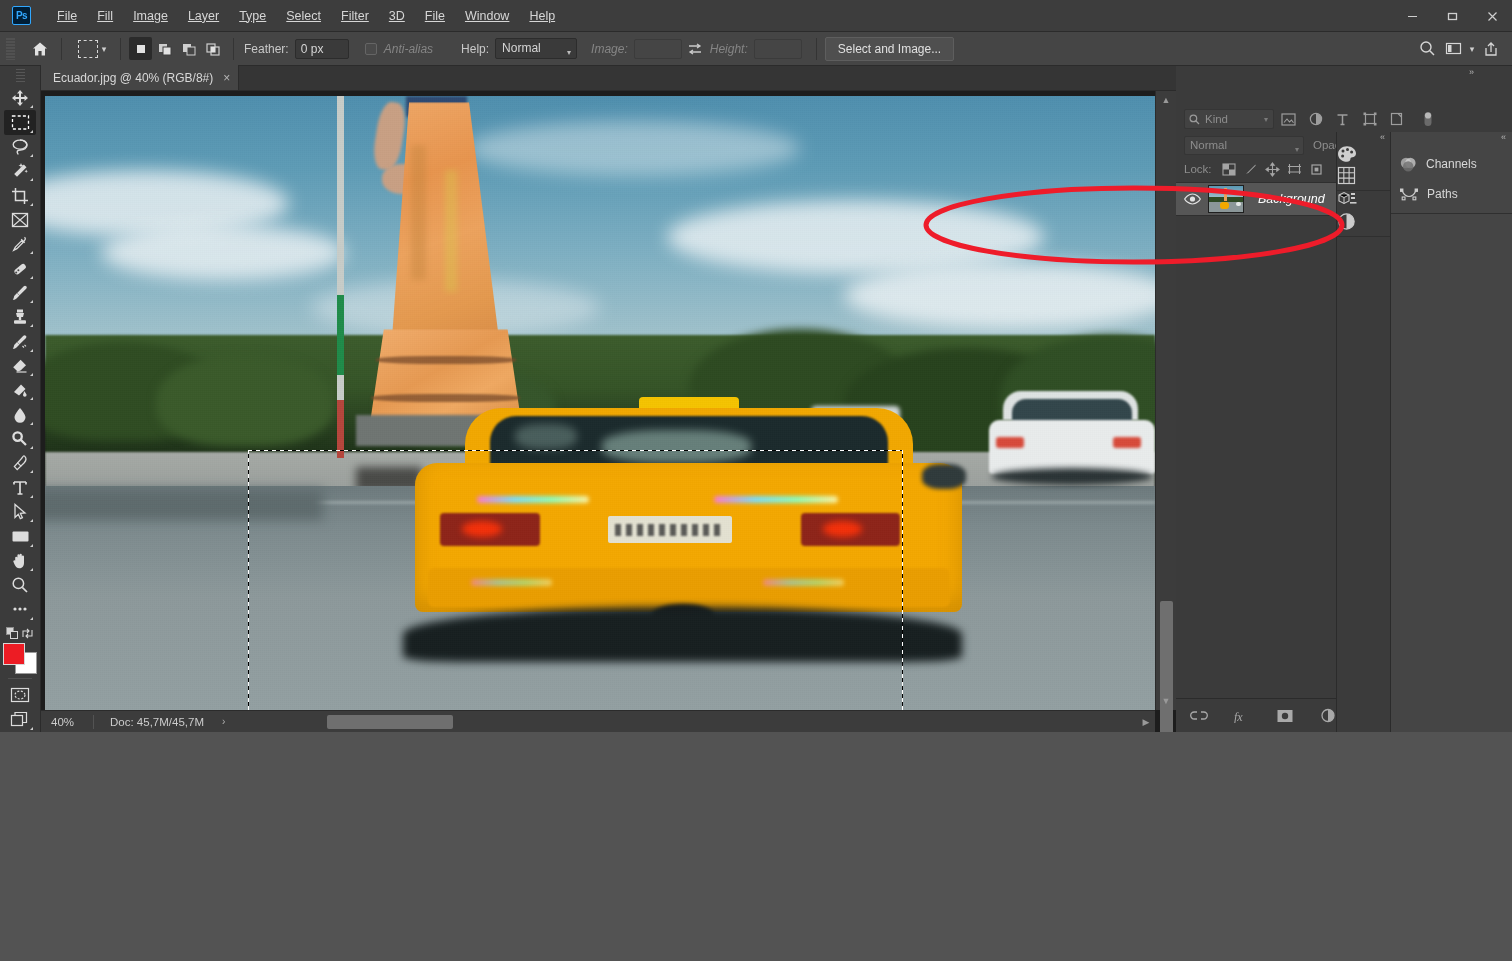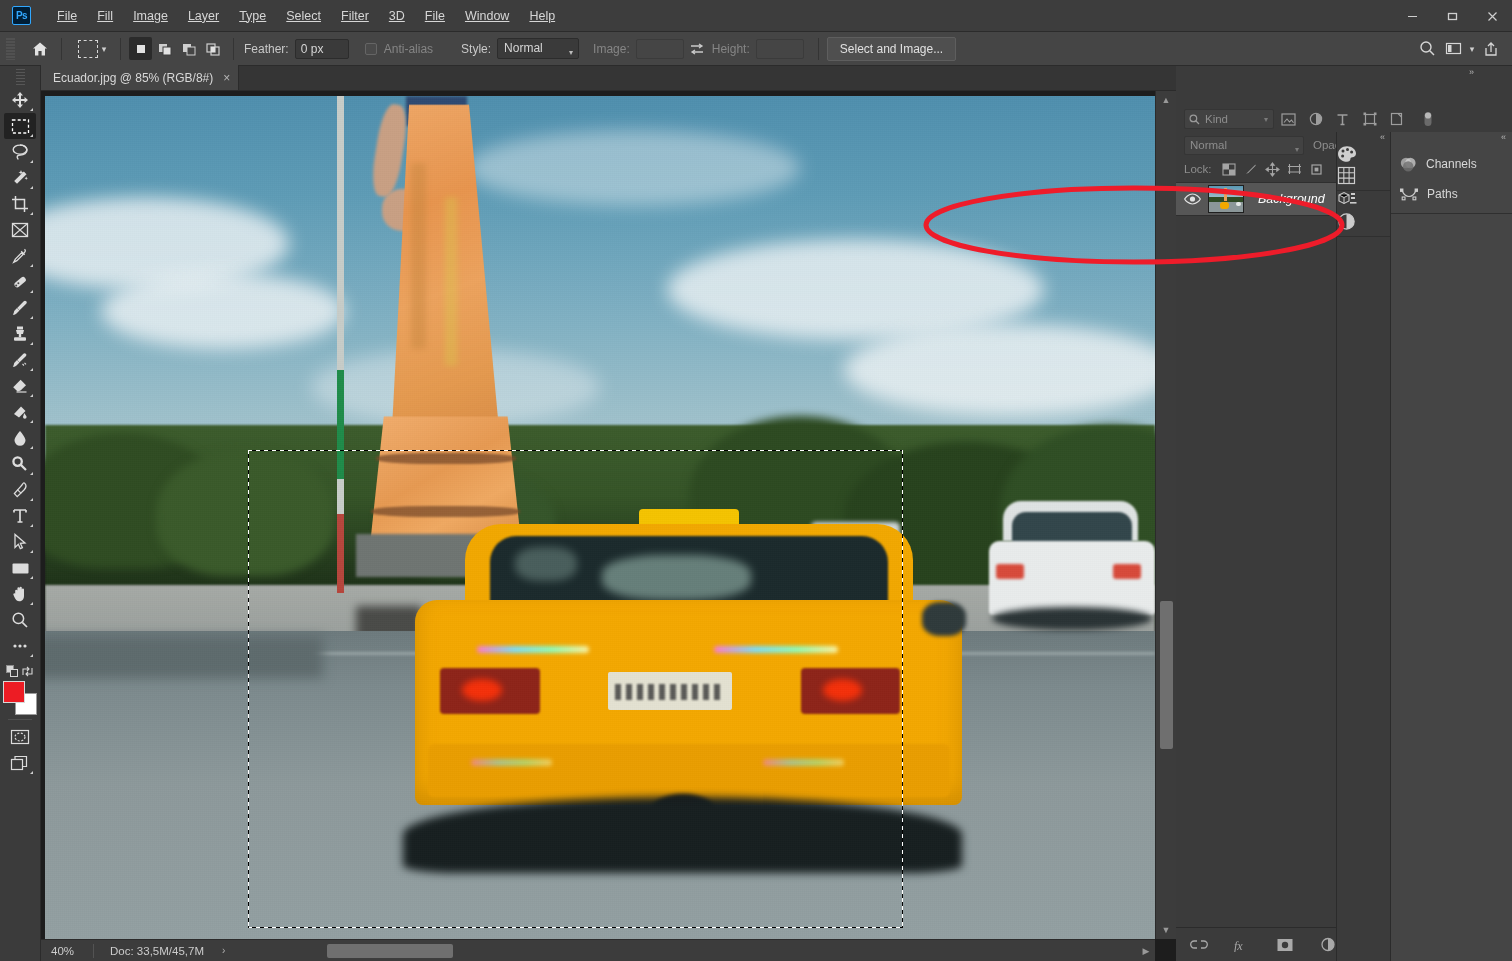--- a/index.html
+++ b/index.html
@@ -4,21 +4,21 @@
 <style>
   * { box-sizing: border-box; margin:0; padding:0; }
   html,body { width:1512px; height:961px; overflow:hidden; }
   body {
     background:#535353;
     font-family:"Liberation Sans", sans-serif;
     font-size:12px;
     color:#c8c8c8;
     -webkit-font-smoothing:antialiased;
   }
-  .app { position:relative; width:1512px; height:961px; background:#1d4ed8; }
+  .app { position:relative; width:1512px; height:732px; background:#1d4ed8; }
 
   
   .menubar {
     position:absolute; left:0; top:0; width:1512px; height:32px;
     background:#3d3d3d; display:flex; align-items:center;
     border-bottom:1px solid #2b2b2b;
   }
   .ps-logo {
     width:19px; height:19px; margin-left:12px; margin-right:16px;
     border:1px solid #31a8ff; border-radius:2px; background:#001e36;
@@ -56,21 +56,21 @@
   .marquee-box {
     width:20px; height:18px; border:1px dashed #d8d8d8;
   }
   .chev { width:12px; font-size:9px; color:#cfcfcf; text-align:center; }
   .selmode {
     width:23px; height:23px; margin-right:1px; display:flex; align-items:center;
     justify-content:center; border-radius:2px;
   }
   .selmode.active { background:#2b2b2b; }
   .ob-label { font-size:12px; color:#c9c9c9; margin:0 6px 0 2px; }
-  .ob-label.dim { color:#858585; }
+  .ob-label.dim { color:#858585;font-style:italic; }
   .ob-input {
     height:20px; background:#3a3a3a; border:1px solid #2c2c2c; color:#d5d5d5;
     font-size:12px; padding:0 5px; border-radius:2px; line-height:18px;
   }
   .ob-input.dim { color:#7c7c7c; background:#454545; border-color:#3b3b3b;}
   .ob-check { width:12px; height:12px; border:1px solid #656565; background:#4a4a4a;
     border-radius:2px; margin-right:5px; }
   .ob-select {
     height:21px; min-width:82px; background:#3a3a3a; border:1px solid #2c2c2c;
     color:#d5d5d5; font-size:12px; padding:0 16px 0 6px; border-radius:2px;
@@ -419,21 +419,21 @@
     <div class="ob-sep"></div>
 
     <div class="ob-label">Feather:</div>
     <div class="ob-input" style="width:54px;">0 px</div>
 
     <div style="display:flex;align-items:center;margin-left:16px;">
       <div class="ob-check"></div>
       <div class="ob-label dim">Anti-alias</div>
     </div>
 
-    <div class="ob-label" style="margin-left:22px;">Style:</div>
+    <div class="ob-label" style="margin-left:22px;">Help:</div>
     <div class="ob-select">
       <span>Normal</span>
       <span class="car">▾</span>
     </div>
 
     <div class="ob-label dim" style="margin-left:14px;">Image:</div>
     <div class="ob-input dim" style="width:48px;"></div>
     <div class="ob-icon">
       <svg width="16" height="14" viewBox="0 0 16 14">
           <path d="M2 4 H12 M10 2 L13 4 L10 6 M14 10 H4 M6 8 L3 10 L6 12" stroke="#c9c9c9" stroke-width="1.3" fill="none"></path>
@@ -647,21 +647,21 @@
       <svg width="20" height="17" viewBox="0 0 20 17">
           <rect x="1.5" y="4.5" width="11" height="10" fill="none" stroke="#dcdcdc" stroke-width="1.2"></rect>
           <path d="M5 4.5 V1.5 H16.5 V11.5 H12.5" fill="none" stroke="#dcdcdc" stroke-width="1.2"></path>
         </svg>
       <div class="corner"></div>
     </div>
   </div>
 
   <div class="tabbar">
     <div class="doctab">
-      <span>Ecuador.jpg @ 85% (RGB/8#)</span>
+      <span>Ecuador.jpg @ 40% (RGB/8#)</span>
       <span class="x">×</span>
     </div>
   </div>
 
   <div class="canvasarea">
     <div class="canvas-wrap">
       <div class="photo">
 
         <div class="sky"></div>
         <div class="cloud" style="left:-4%;top:12%;width:26%;height:11%;"></div>
@@ -764,21 +764,21 @@
       <div class="track">
         <div class="thumb" style="left:268px;width:126px;"></div>
       </div>
       <div class="arrow">▶</div>
     </div>
   </div>
 
   <div class="statusbar">
     <div class="sb-zoom">40%</div>
     <div class="sb-sep"></div>
-    <div class="sb-doc">Doc: 33,5M/45,7M</div>
+    <div class="sb-doc">Doc: 45,7M/45,7M</div>
     <div class="sb-arrow">›</div>
   </div>
 
   <div class="rightzone">
 
     <div class="layerspanel" style="width:304px;">
       <div class="collapse-row" style="width:304px;">
         <div class="collapse-chev" style="flex:1;">»</div>
       </div>
 

